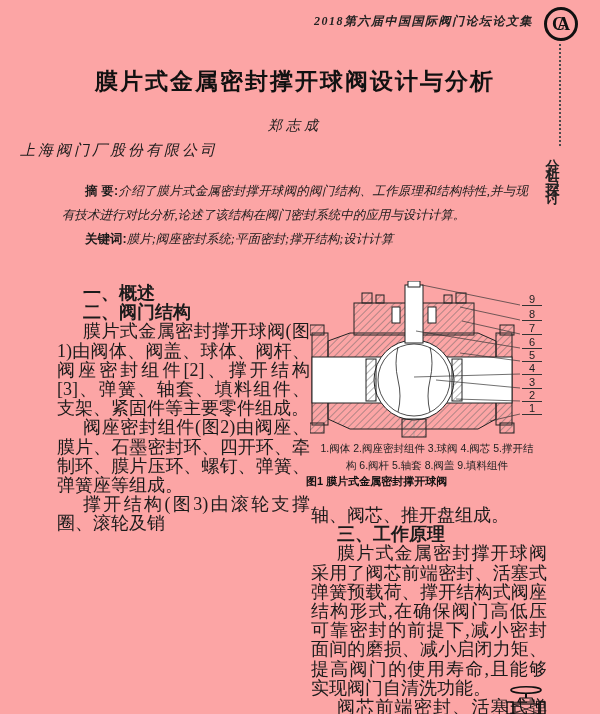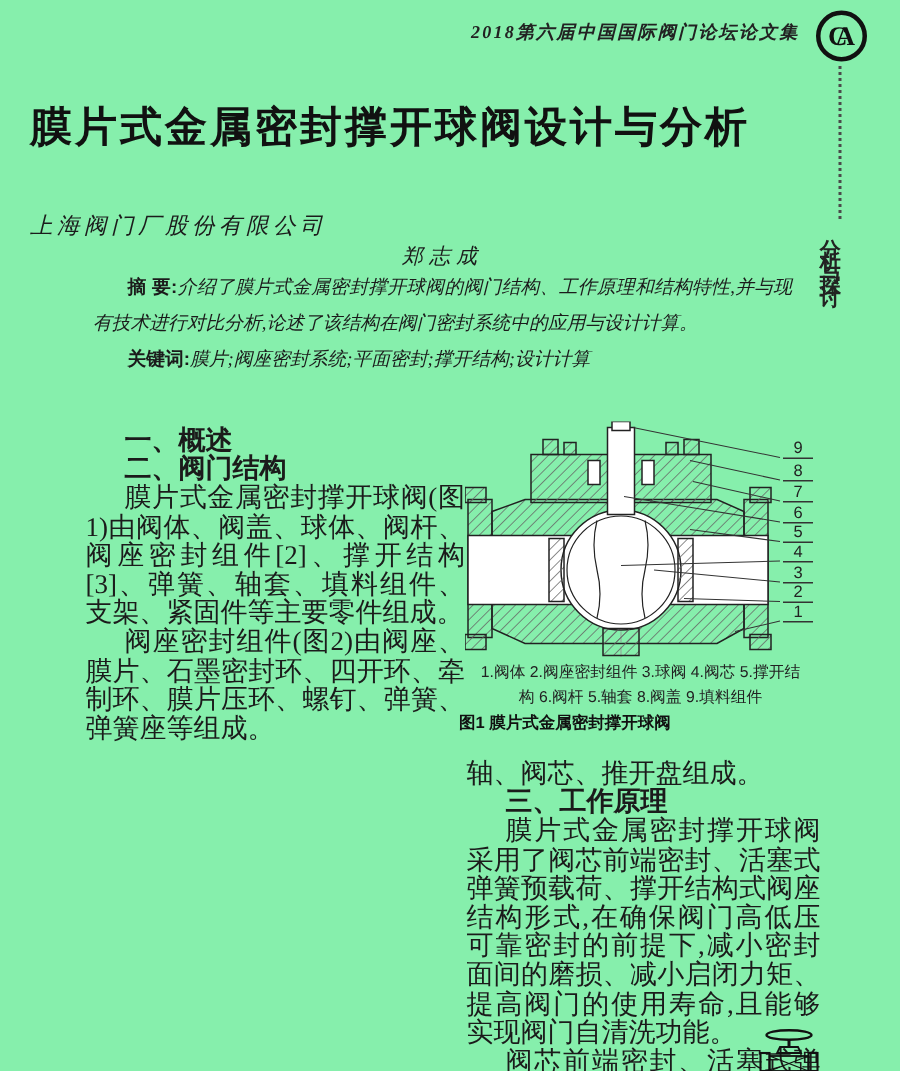--- a/index.html
+++ b/index.html
@@ -1,32 +1,32 @@
 <!DOCTYPE html>
 <html><head>
 <meta charset="utf-8">
 <style>
   * { margin:0; padding:0; box-sizing:border-box; }
   html,body { width:600px; height:714px; }
   body { background:#ffffff; font-family:"Liberation Serif", serif; }
-  .page { position:relative; width:600px; height:714px; background:#86efac; overflow:hidden; color:#1b1b1b; }
+  .page { position:relative; width:600px; height:714px; background:#fca5a5; overflow:hidden; color:#1b1b1b; }
 
   .proceedings { position:absolute; top:13px; left:0; width:533px; text-align:right;
     font-size:12px; font-style:italic; font-weight:bold; letter-spacing:1.5px; color:#222; }
   .logo { position:absolute; top:7px; left:544px; width:34px; height:34px; border:3px solid #111;
     border-radius:50%; display:flex; align-items:center; justify-content:center;
     font-weight:bold; font-size:18px; letter-spacing:-8px; padding-right:8px; color:#111; }
   .margin-dotted { position:absolute; left:559px; top:44px; height:102px; width:0; border-left:2px dotted #4a4a4a; }
   .side-label { position:absolute; left:543px; top:148px; writing-mode:vertical-rl;
     font-size:14px; letter-spacing:8px; font-weight:600; color:#222; }
 
-  .title { position:absolute; top:66px; left:20px; width:550px; 
-    font-size:28px; font-weight:bold; font-family:Liberation Mono, monospace; letter-spacing:2px; color:#111; }
+  .title { position:absolute; top:66px; left:20px; width:550px; text-align:center;
+    font-size:23px; font-weight:bold; font-family:Liberation Mono, monospace; letter-spacing:2px; color:#111; }
   .author { position:absolute; top:117px; left:20px; width:550px; text-align:center;
-    font-size:14px; font-style:italic; letter-spacing:4px;margin-top:45px; }
+    font-size:14px; font-style:italic; letter-spacing:4px; }
   .affiliation { position:absolute; top:141px; left:20px; width:550px; text-align:left;
     font-size:15px; font-style:italic; letter-spacing:3px; }
 
   .abstract { position:absolute; top:179px; left:62px; width:466px; font-size:12.5px;
     line-height:24px; font-style:italic; text-align:justify; text-indent:23px; }
   .keywords { position:absolute; top:227px; left:85px; width:443px; font-size:12.5px;
     line-height:24px; font-style:italic; }
   .lbl { font-style:normal; font-weight:bold; font-family:"Liberation Sans", sans-serif; }
 
   .col { position:absolute; font-size:18px; line-height:19.2px; text-align:justify; }
@@ -60,20 +60,21 @@
 
   <div class="abstract"><span class="lbl">摘  要:</span><span>介绍了膜片式金属密封撑开球阀的阀门结构、工作原理和结构特性,并与现有技术进行对比分析,论述了该结构在阀门密封系统中的应用与设计计算。</span></div>
 
   <div class="keywords"><span class="lbl">关键词:</span><span>膜片;阀座密封系统;平面密封;撑开结构;设计计算</span></div>
 
   <div class="col col-left">
     <div class="h">一、概述</div>
     <div class="h">二、阀门结构</div>
     <p>膜片式金属密封撑开球阀(图1)由阀体、阀盖、球体、阀杆、阀座密封组件[2]、撑开结构[3]、弹簧、轴套、填料组件、支架、紧固件等主要零件组成。</p>
     <p>阀座密封组件(图2)由阀座、膜片、石墨密封环、四开环、牵制环、膜片压环、螺钉、弹簧、弹簧座等组成。</p>
+    <p>撑开结构(图3)由滚轮支撑圈、滚轮及销</p>
   </div>
 
   <div class="figure">
     <svg width="235" height="160" viewBox="0 0 235 160">
       <defs>
         <pattern id="h" width="5" height="5" patternTransform="rotate(45)" patternUnits="userSpaceOnUse">
           <line x1="0" y1="0" x2="0" y2="5" stroke="#666" stroke-width="1"></line>
         </pattern>
       </defs>
       <line x1="104" y1="0" x2="104" y2="158" stroke="#999" stroke-width="0.6" stroke-dasharray="7 3"></line>

